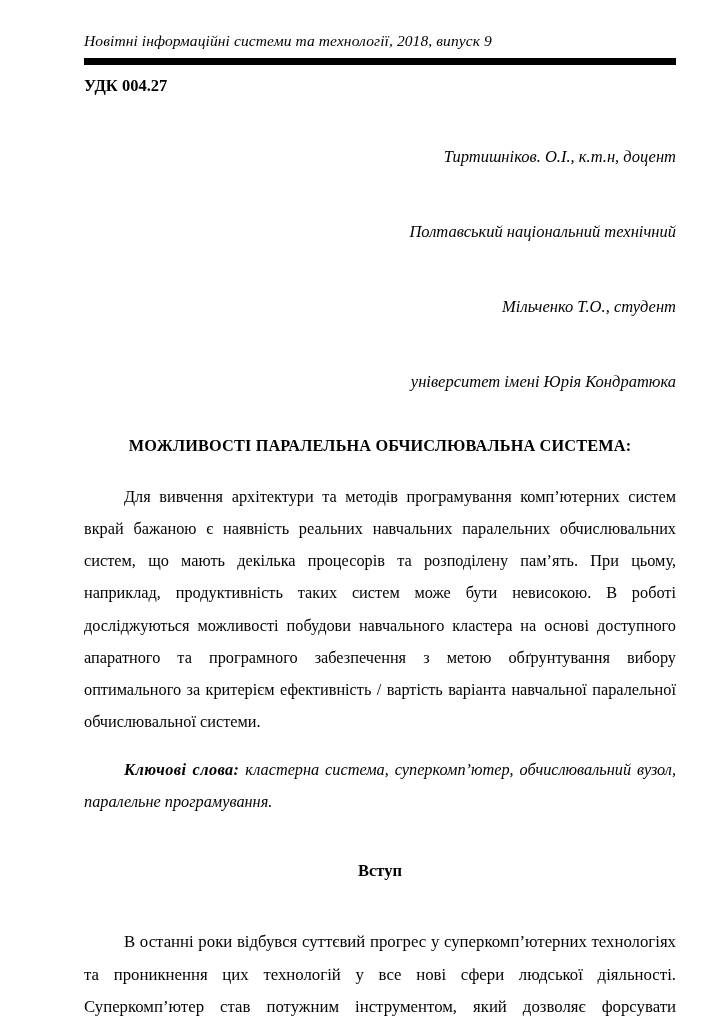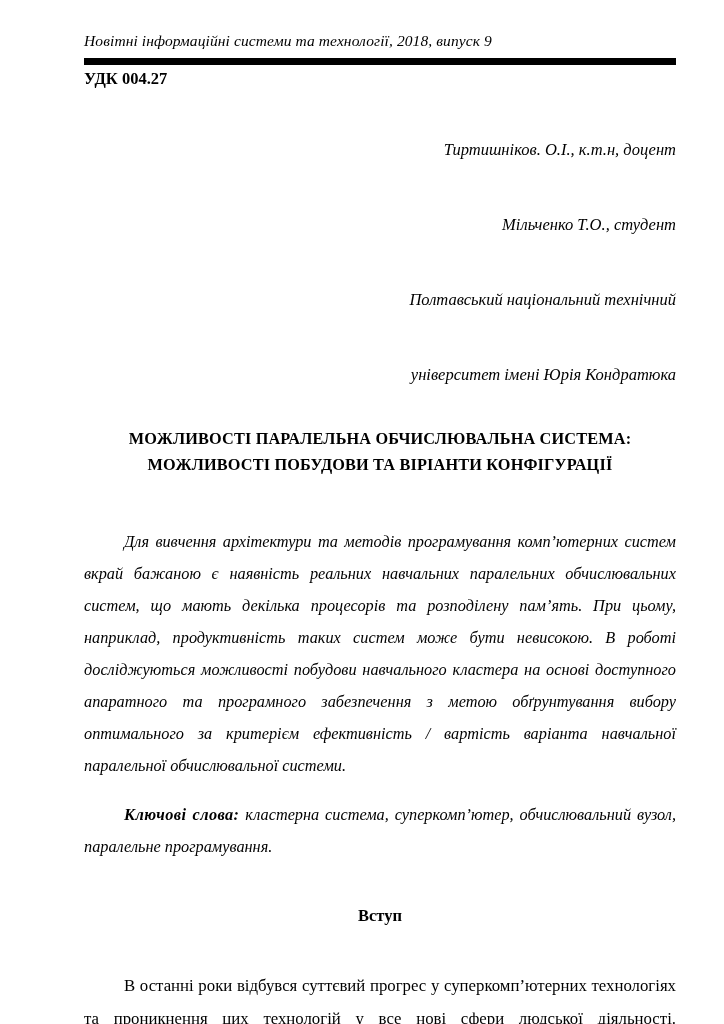--- a/index.html
+++ b/index.html
@@ -44,21 +44,21 @@
     height: 6px;
     background: #000000;
     border-bottom: 1px solid #000000;
   }
 
   
   .udk {
     font-weight: bold;
     font-size: 16.5px;
     line-height: 1.2;
-    margin-top: 4px;
+    margin-top: 11px;
   }
 
   
   .authors {
     margin-top: 12px;
     text-align: right;
     font-style: italic;
     font-size: 16.5px;
     line-height: 1.63;
   }
@@ -77,24 +77,23 @@
     line-height: 1.62;
     letter-spacing: 0.15px;
   }
 
   .article-title .line {
     white-space: nowrap;
   }
 
   
   .abstract {
-    margin-top: 47px;
+    margin-top: 22px;
     text-align: justify;
     text-align-last: left;
-    font-style: italic;
     font-size: 16.3px;
     line-height: 1.97;
     text-indent: 40px;
     hyphens: none;
   }
 
   
   .keywords {
     margin-top: 16px;
     text-align: justify;
@@ -137,28 +136,27 @@
   <div class="content">
 
     <div class="running-head">Новітні інформаційні системи та технології, 2018, випуск 9</div>
 
     <div class="header-rule"></div>
 
     <div class="udk">УДК 004.27</div>
 
     <div class="authors">
       <div class="line">Тиртишніков. О.І., к.т.н, доцент</div>
+      <div class="line">Полтавський національний технічний</div>
       <div class="line">Мільченко Т.О., студент</div>
-      <div class="line">Полтавський національний технічний</div>
       <div class="line">університет імені Юрія Кондратюка</div>
     </div>
 
     <div class="article-title">
       <div class="line">МОЖЛИВОСТІ ПАРАЛЕЛЬНА ОБЧИСЛЮВАЛЬНА СИСТЕМА:</div>
-      <div class="line">МОЖЛИВОСТІ ПОБУДОВИ ТА ВІРІАНТИ КОНФІГУРАЦІЇ</div>
     </div>
 
     <p class="abstract">Для вивчення архітектури та методів програмування комп’ютерних систем вкрай бажаною є наявність реальних навчальних паралельних обчислювальних систем, що мають декілька процесорів та розподілену пам’ять. При цьому, наприклад, продуктивність таких систем може бути невисокою. В роботі досліджуються можливості побудови навчального кластера на основі доступного апаратного та програмного забезпечення з метою обґрунтування вибору оптимального за критерієм ефективність / вартість варіанта навчальної паралельної обчислювальної системи.</p>
 
     <p class="keywords">
       <span class="kw-label">Ключові слова:</span><span> кластерна система, суперкомп’ютер, обчислювальний вузол, паралельне програмування.</span>
     </p>
 
     <div class="section-heading">Вступ</div>
 

